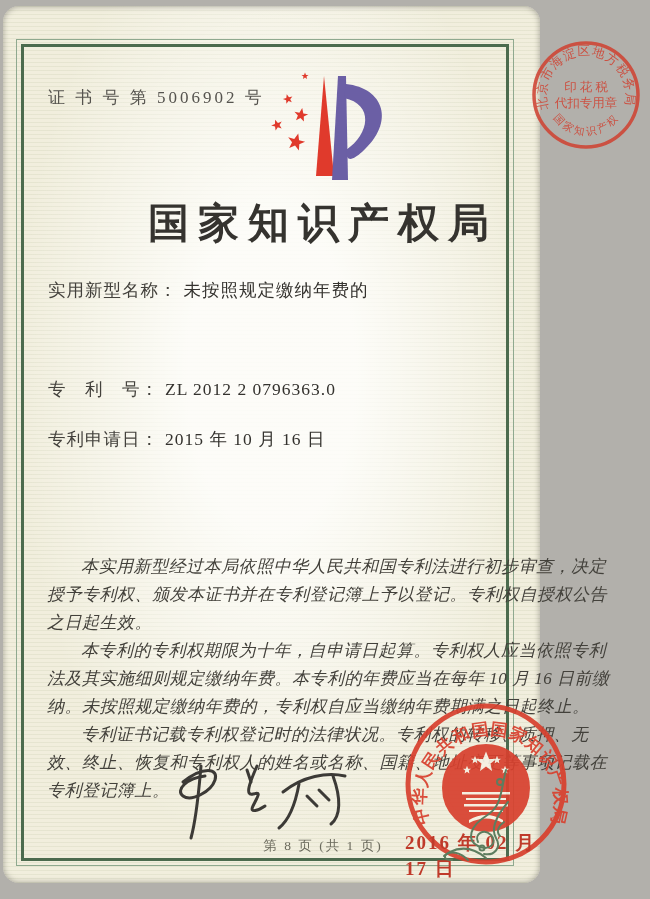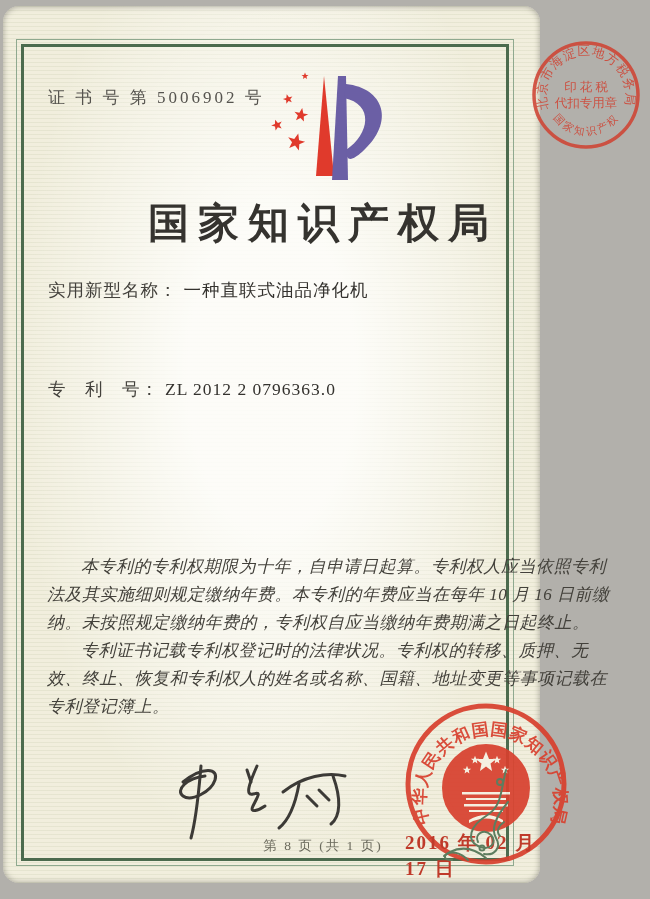--- a/index.html
+++ b/index.html
@@ -105,27 +105,31 @@
         <textPath href="#taxBottom" startOffset="0" textLength="88">国家知识产权局</textPath>
       </text>
       <text x="57" y="53" text-anchor="middle" class="stamp-text" font-size="12.5">印 花 税</text>
       <text x="57" y="69" text-anchor="middle" class="stamp-text" font-size="12.5">代扣专用章</text>
     </g>
   </svg>
 
   <div id="title">国家知识产权局</div>
 
   <div class="field" id="field-0">
-    <span class="lbl">实用新型名称：</span><span class="val">一种直联式油品净化机</span>
+    <span class="lbl">实用新型名称：</span><span class="val">未按照规定缴纳年费的</span>
   </div>
   <div class="field" id="field-2">
     <span class="lbl">专　利　号：</span><span class="val">ZL 2012 2 0796363.0</span>
   </div>
+  <div class="field" id="field-3">
+    <span class="lbl">专利申请日：</span><span class="val">2015 年 10 月 16 日</span>
+  </div>
 
   <div id="body-text">
+    <p>本实用新型经过本局依照中华人民共和国专利法进行初步审查，决定授予专利权、颁发本证书并在专利登记簿上予以登记。专利权自授权公告之日起生效。</p>
     <p>本专利的专利权期限为十年，自申请日起算。专利权人应当依照专利法及其实施细则规定缴纳年费。本专利的年费应当在每年 10 月 16 日前缴纳。未按照规定缴纳年费的，专利权自应当缴纳年费期满之日起终止。</p>
     <p>专利证书记载专利权登记时的法律状况。专利权的转移、质押、无效、终止、恢复和专利权人的姓名或名称、国籍、地址变更等事项记载在专利登记簿上。</p>
   </div>
 
 
   <svg id="signature" width="200" height="95" viewBox="0 0 200 95">
     <g fill="none" stroke="#3c3a36" stroke-width="3" stroke-linecap="round">
       <path d="M22,28 C42,12 58,14 54,26 C50,38 30,48 22,42 C14,36 26,24 44,22"></path>
       <path d="M40,12 C38,34 36,62 30,84"></path>
       <path d="M86,16 L90,28"></path>

